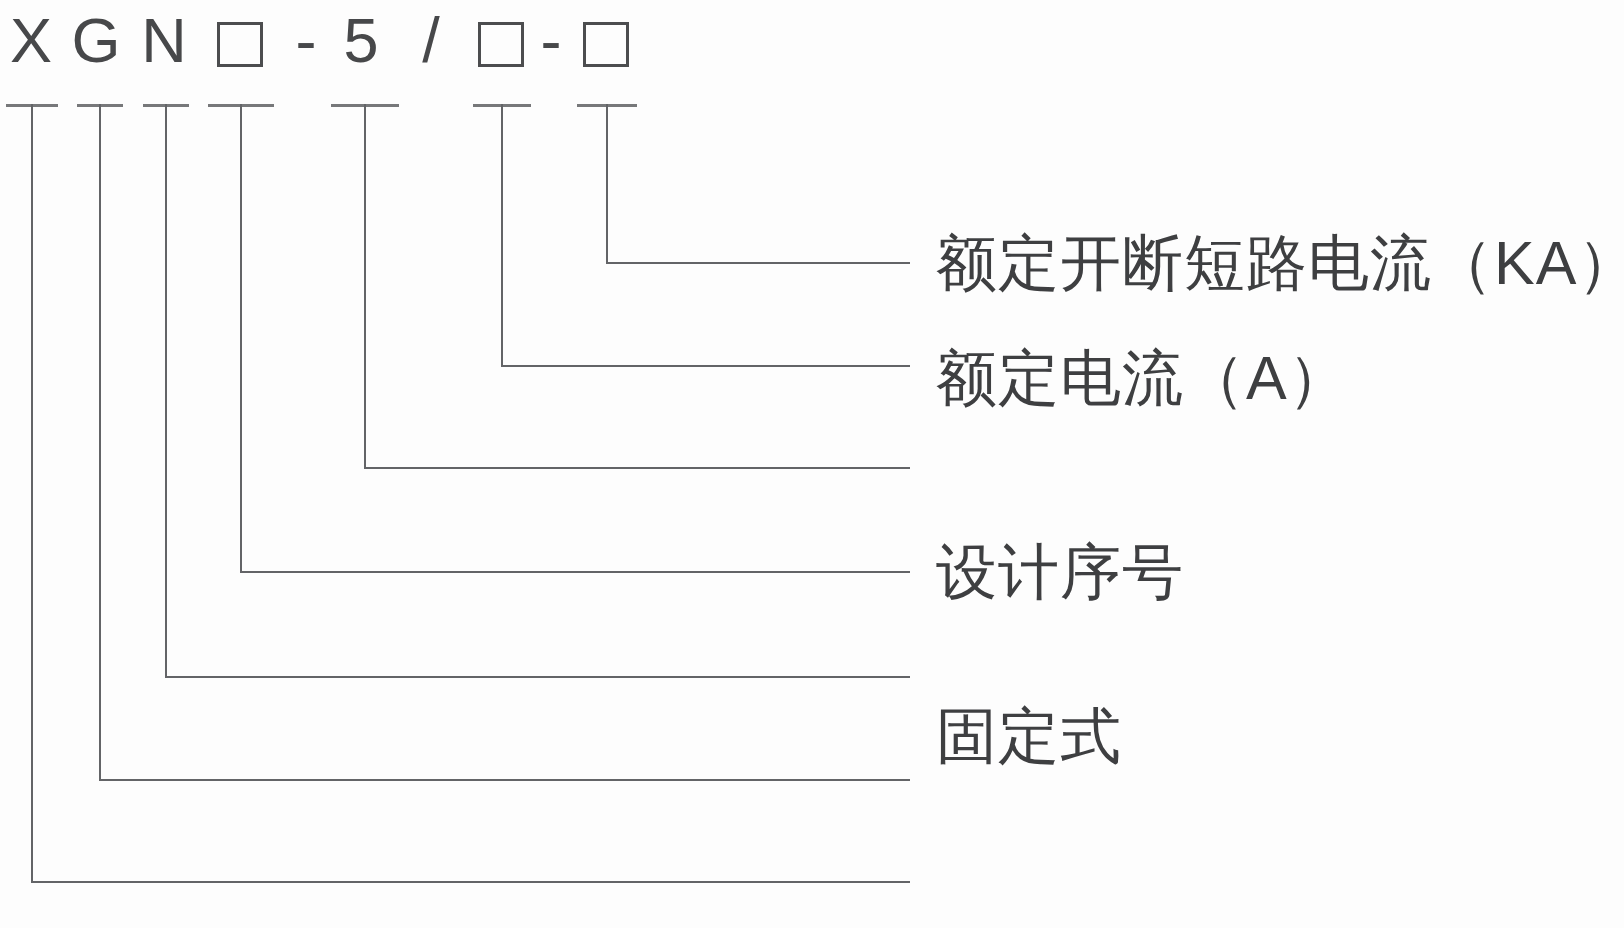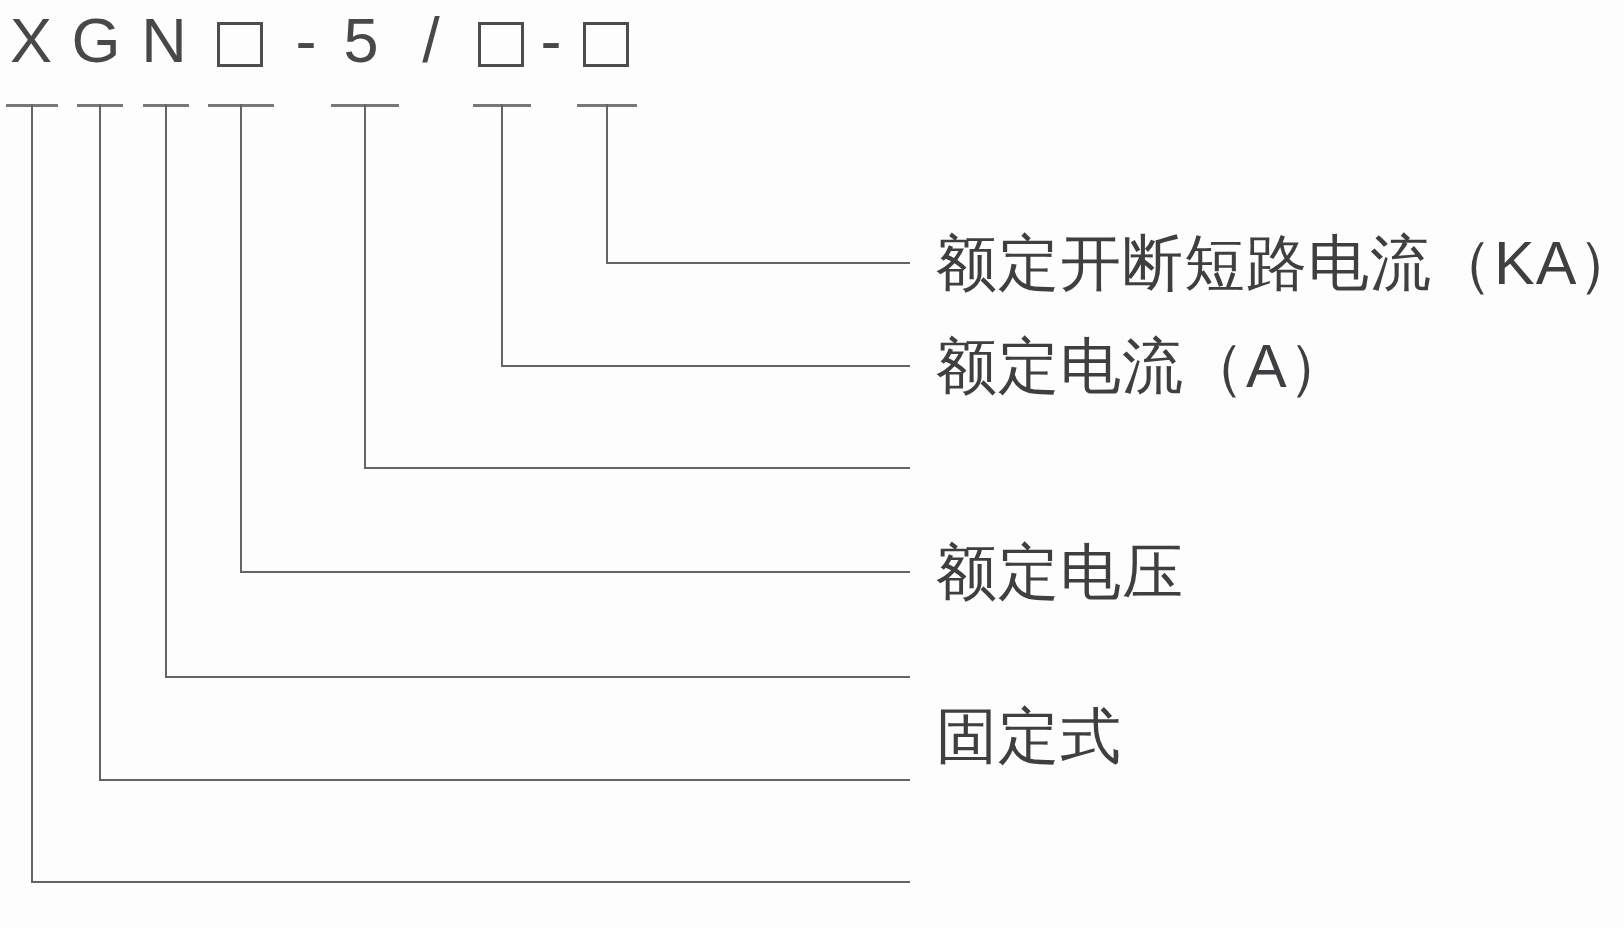--- a/index.html
+++ b/index.html
@@ -113,17 +113,17 @@
     <div class="hline" style="left:501px; top:365px; width:409px"></div>
   </div>
 
   <div>
     <div class="tbar" style="left:577px; width:60px"></div>
     <div class="vline" style="left:606px; top:104px; height:160px"></div>
     <div class="hline" style="left:606px; top:262px; width:304px"></div>
   </div>
 
   <div class="lbl" style="top:263px">额定开断短路电流（KA）</div>
-  <div class="lbl" style="top:366px">额定电流（A）</div>
-  <div class="lbl" style="top:572px">额定电压</div>
+  <div class="lbl" style="top:378px">额定电流（A）</div>
+  <div class="lbl" style="top:572px">设计序号</div>
   <div class="lbl" style="top:736px">固定式</div>
 
 </div>
 
 </body></html>

